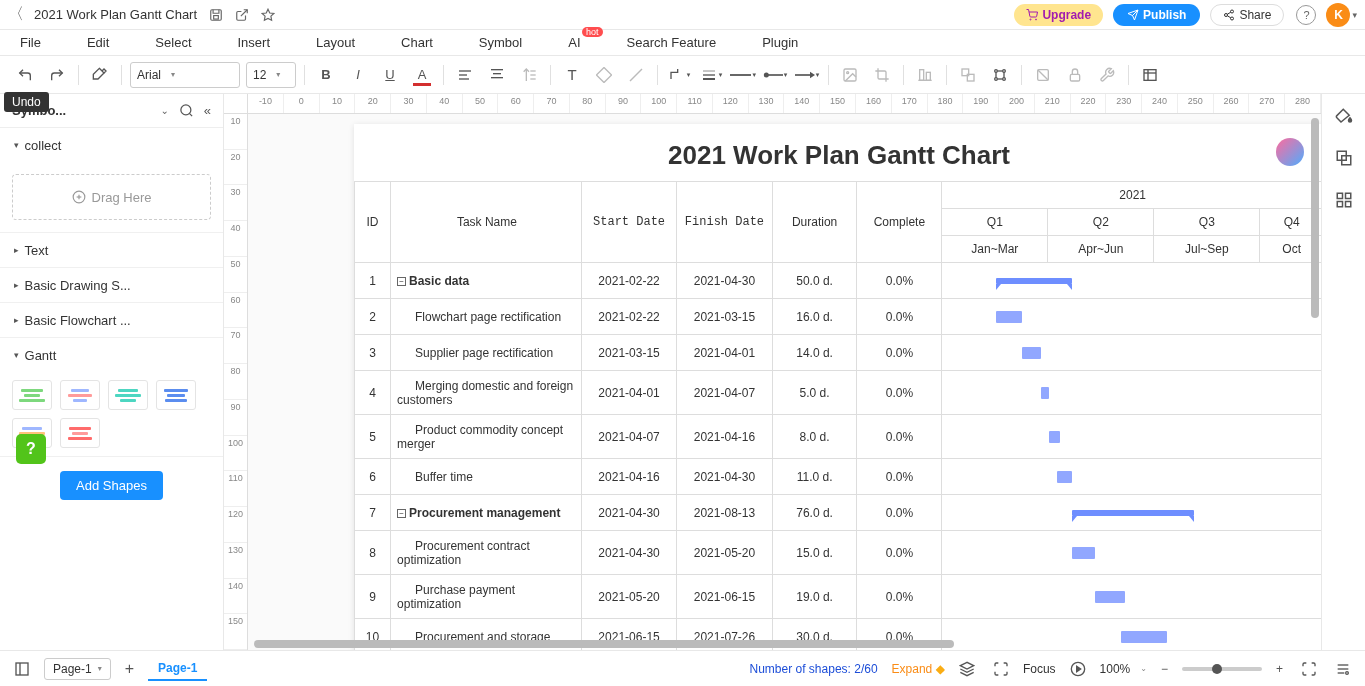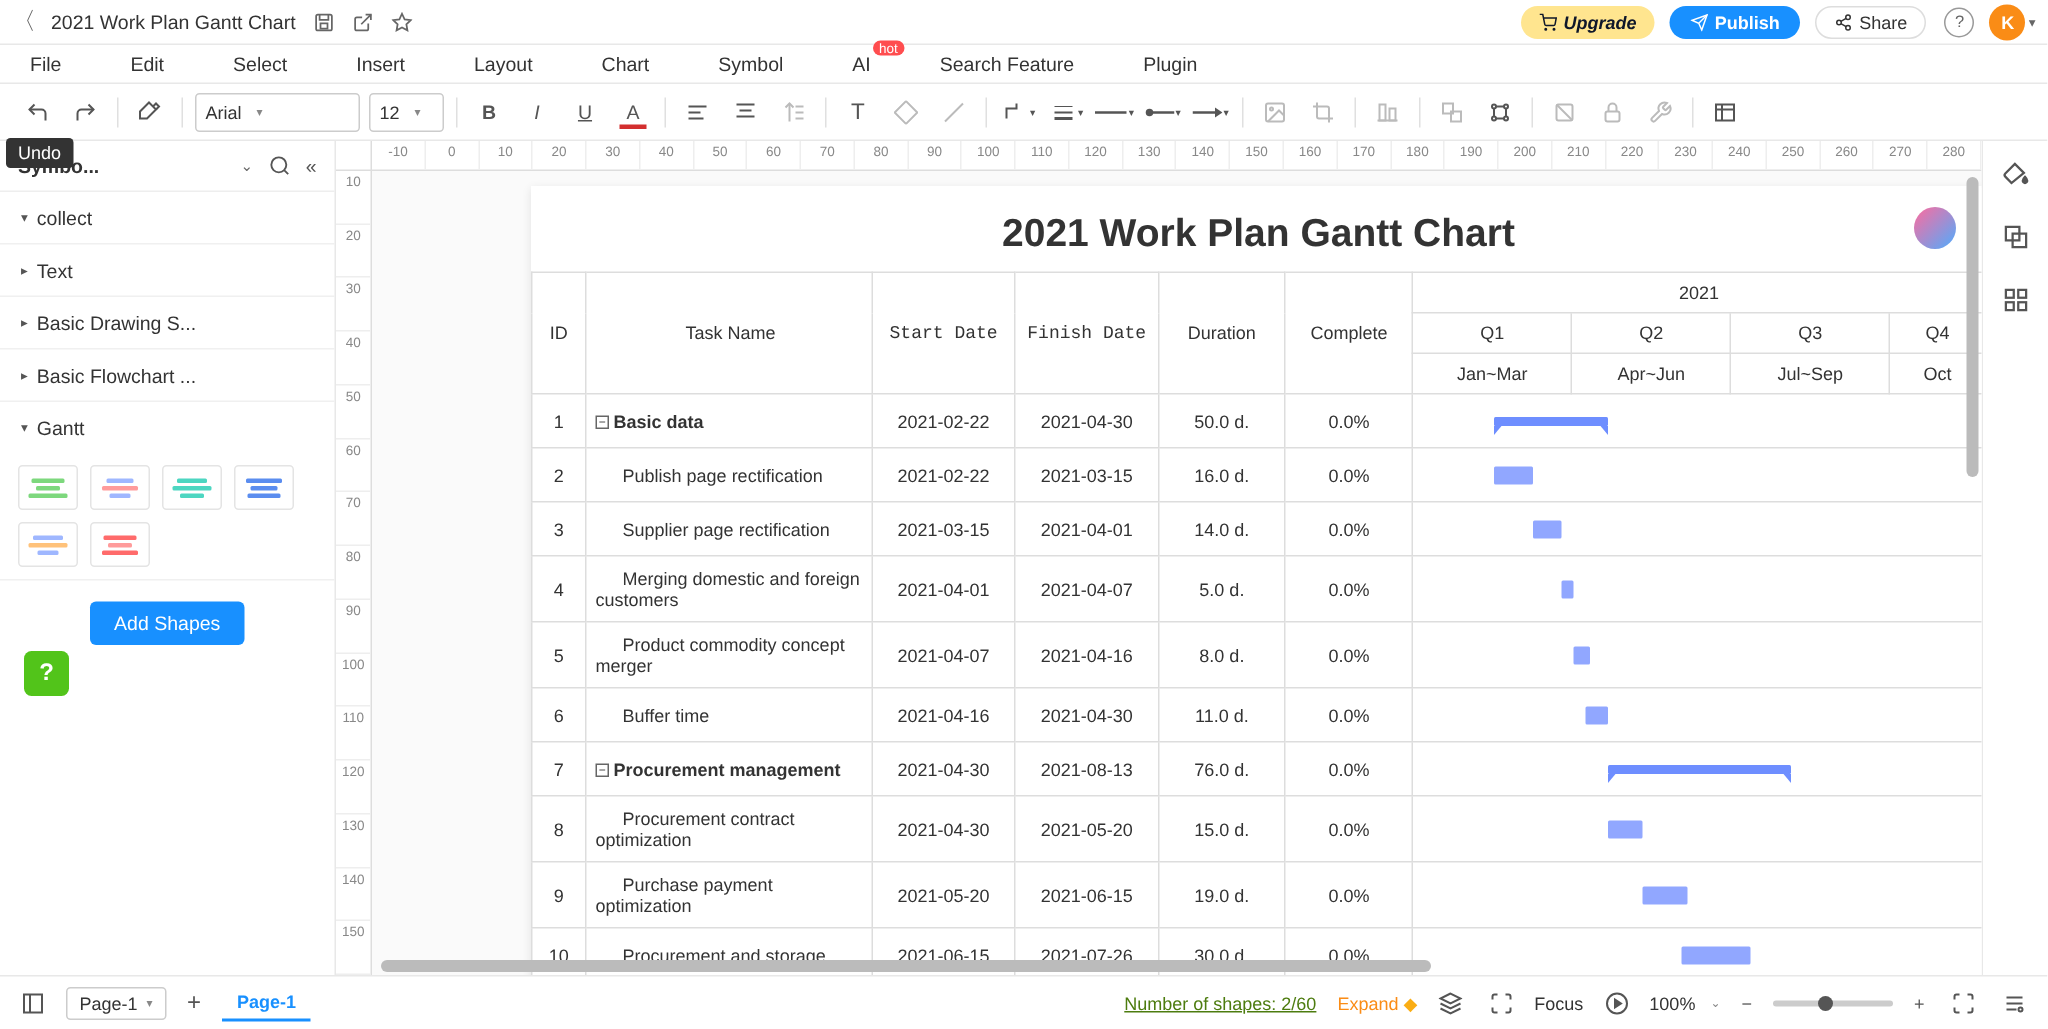--- a/index.html
+++ b/index.html
@@ -4,21 +4,21 @@
 <style>
 * { margin: 0; padding: 0; box-sizing: border-box; font-family: Arial, sans-serif; }
 body { width: 1365px; height: 686px; background: #fff; overflow: hidden; position: relative; font-size: 13px; color: #333; }
 
 
 .titlebar { height: 30px; display: flex; align-items: center; padding: 0 8px; border-bottom: 1px solid #e8e8e8; }
 .titlebar .back-icon { width: 18px; cursor: pointer; color: #666; font-size: 16px; }
 .titlebar .doc-title { margin-left: 8px; font-size: 13px; color: #333; }
 .titlebar .title-icon { margin-left: 12px; color: #666; cursor: pointer; font-size: 14px; }
 .titlebar .spacer { flex: 1; }
-.titlebar .upgrade-btn { background: #ffe58f; color: #0f172a; border-radius: 14px; padding: 4px 12px; cursor: pointer; font-weight: bold; font-size: 12px; display: flex; align-items: center; gap: 4px; font-style: italic; }
+.titlebar .upgrade-btn { background: #ffe58f; color: #a21caf; border-radius: 14px; padding: 4px 12px; cursor: pointer; font-weight: bold; font-size: 12px; display: flex; align-items: center; gap: 4px; }
 .titlebar .publish-btn { background: #1890ff; color: #fff; border-radius: 14px; padding: 4px 14px; cursor: pointer; font-weight: bold; font-size: 12px; margin-left: 10px; display: flex; align-items: center; gap: 4px; }
 .titlebar .share-btn { background: #fff; border: 1px solid #ddd; border-radius: 14px; padding: 3px 12px; cursor: pointer; font-size: 12px; margin-left: 10px; display: flex; align-items: center; gap: 4px; }
 .titlebar .help-icon { margin-left: 12px; color: #666; cursor: pointer; width: 20px; height: 20px; border: 1px solid #999; border-radius: 50%; display: flex; align-items: center; justify-content: center; font-size: 11px; }
 .titlebar .avatar { width: 24px; height: 24px; border-radius: 50%; background: #fa8c16; color: #fff; display: flex; align-items: center; justify-content: center; font-weight: bold; margin-left: 10px; cursor: pointer; font-size: 12px; }
 .titlebar .avatar-caret { color: #666; font-size: 9px; margin-left: 2px; cursor: pointer; }
 
 
 .menubar { height: 26px; display: flex; align-items: center; padding: 0 20px; gap: 46px; font-size: 13px; border-bottom: 1px solid #e8e8e8; }
 .menubar span { cursor: pointer; color: #333; }
 .menubar .ai-item { position: relative; }
@@ -93,21 +93,21 @@
 .right-rail { width: 44px; border-left: 1px solid #e8e8e8; display: flex; flex-direction: column; align-items: center; padding-top: 8px; gap: 14px; background: #fff; }
 .right-rail .rail-btn { width: 28px; height: 28px; display: flex; align-items: center; justify-content: center; cursor: pointer; color: #555; }
 
 
 .bottombar { position: absolute; left: 0; right: 0; bottom: 0; height: 36px; border-top: 1px solid #e8e8e8; display: flex; align-items: center; padding: 0 10px; background: #fff; font-size: 12px; gap: 10px; }
 .bottombar .page-tabs { display: flex; align-items: center; gap: 4px; }
 .page-tab { padding: 4px 10px; cursor: pointer; color: #666; }
 .page-tab.active { color: #1890ff; border-bottom: 2px solid #1890ff; font-weight: bold; }
 .page-dropdown { border: 1px solid #ccc; padding: 3px 8px; cursor: pointer; border-radius: 3px; display: flex; align-items: center; gap: 6px; }
 .bottombar .spacer { flex: 1; }
-.bottombar .status { color: #4d7c0f; text-decoration: underline; }
+.bottombar .status { color: #1d4ed8; }
 .bottombar .expand-link { color: #fa8c16; cursor: pointer; margin-left: 4px; }
 .bottombar .bicon { cursor: pointer; color: #555; padding: 0 4px; }
 .zoom-slider { width: 80px; height: 4px; background: #ccc; border-radius: 2px; position: relative; cursor: pointer; }
 .zoom-slider .handle { width: 10px; height: 10px; background: #555; border-radius: 50%; position: absolute; top: -3px; left: 30px; }
 
 svg { display: block; }
 </style>
 </head>
 <body>
 
@@ -370,20 +370,28 @@
             <line x1="21" y1="21" x2="16.65" y2="16.65"></line>
           </svg>
         </span>
       <span class="icon">«</span>
     </div>
     <div class="sb-section">
       <div class="sb-section-head">
           <span class="tri">▾</span>
           <span>collect</span>
         </div>
+      <div class="drag-box">
+        <svg width="14" height="14" viewBox="0 0 24 24" fill="none" stroke="#999" stroke-width="2">
+            <circle cx="12" cy="12" r="10"></circle>
+            <line x1="12" y1="8" x2="12" y2="16"></line>
+            <line x1="8" y1="12" x2="16" y2="12"></line>
+          </svg>
+        <span>Drag Here</span>
+      </div>
     </div>
     <div class="sb-section">
         <div class="sb-section-head">
           <span class="tri">▸</span>
           <span>Text</span>
         </div>
       </div>
     <div class="sb-section">
         <div class="sb-section-head">
           <span class="tri">▸</span>
@@ -524,21 +532,21 @@
               <td>2021-02-22</td>
               <td>2021-04-30</td>
               <td>50.0 d.</td>
               <td>0.0%</td>
               <td colspan="4" class="bar-cell">
                 <div class="gbar summary" style="left:14%;width:20%"></div>
               </td>
             </tr>
             <tr class="gantt-row">
               <td class="id-col">2</td>
-              <td class="task-col"><span style="margin-left:18px">Publish page rectification</span></td>
+              <td class="task-col"><span style="margin-left:18px">Flowchart page rectification</span></td>
               <td>2021-02-22</td>
               <td>2021-03-15</td>
               <td>16.0 d.</td>
               <td>0.0%</td>
               <td colspan="4" class="bar-cell">
                 <div class="gbar" style="left:14%;width:7%"></div>
               </td>
             </tr>
             <tr class="gantt-row">
               <td class="id-col">3</td>

